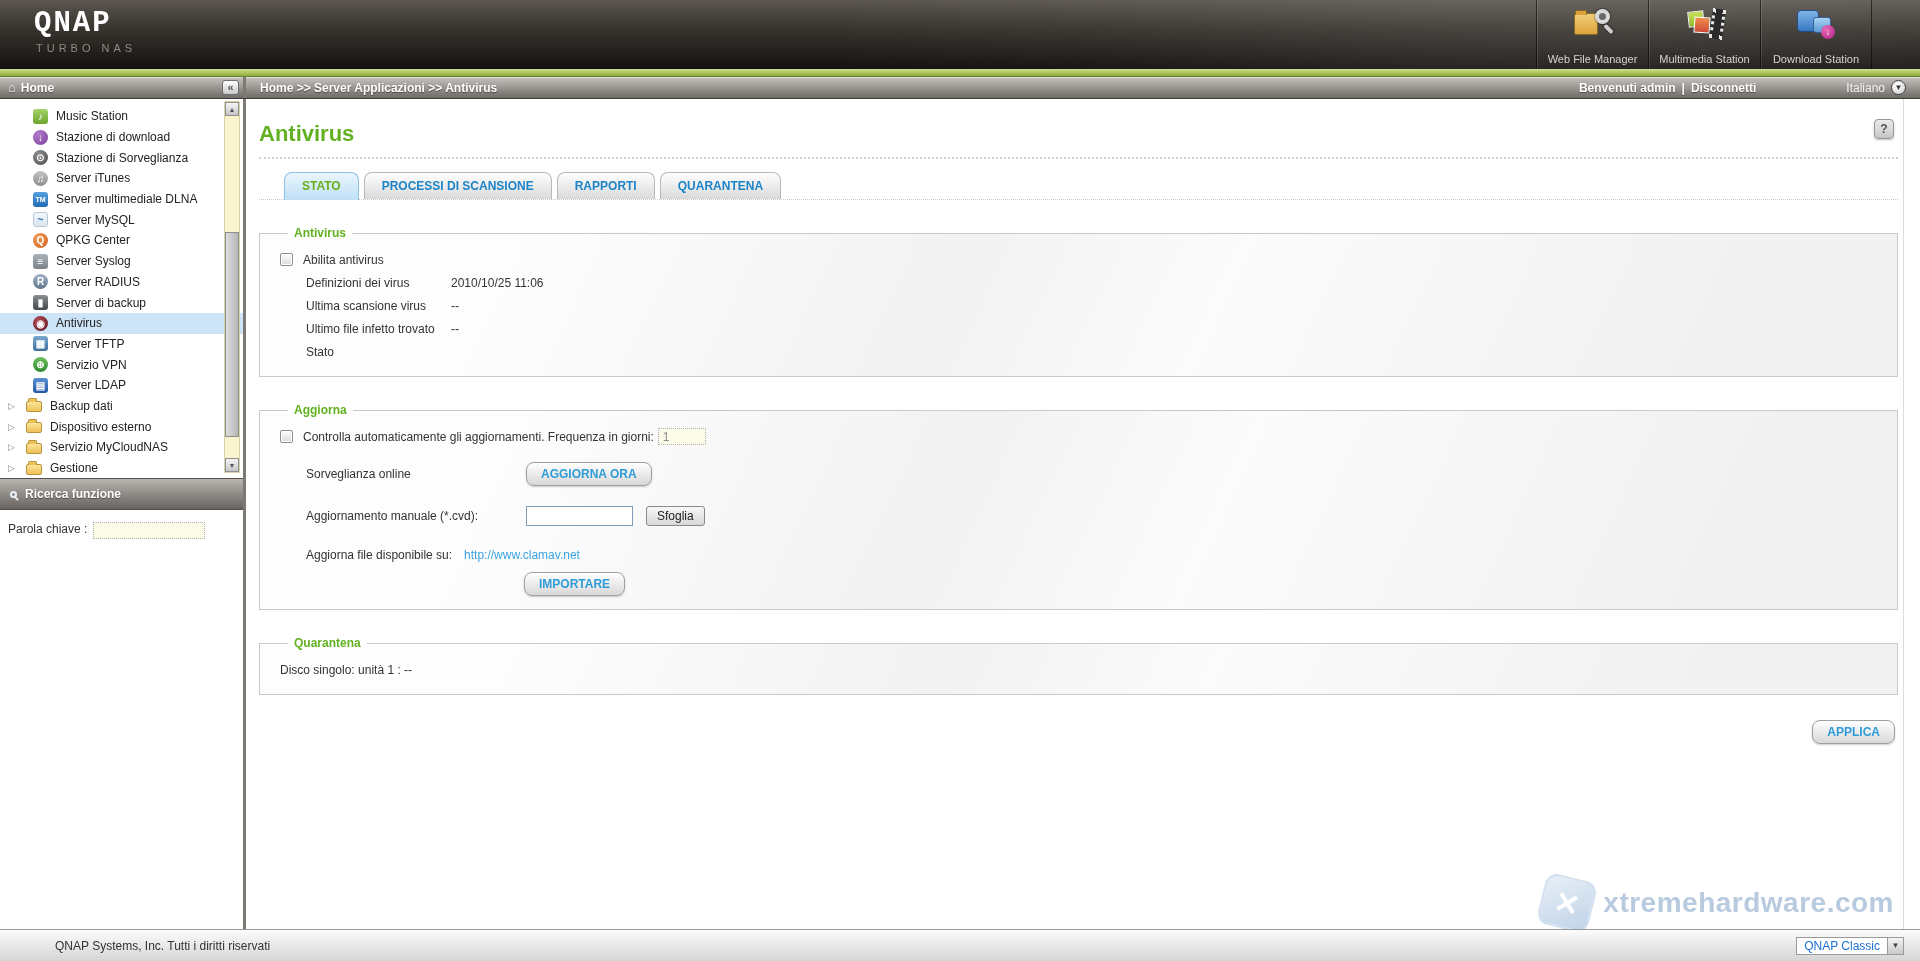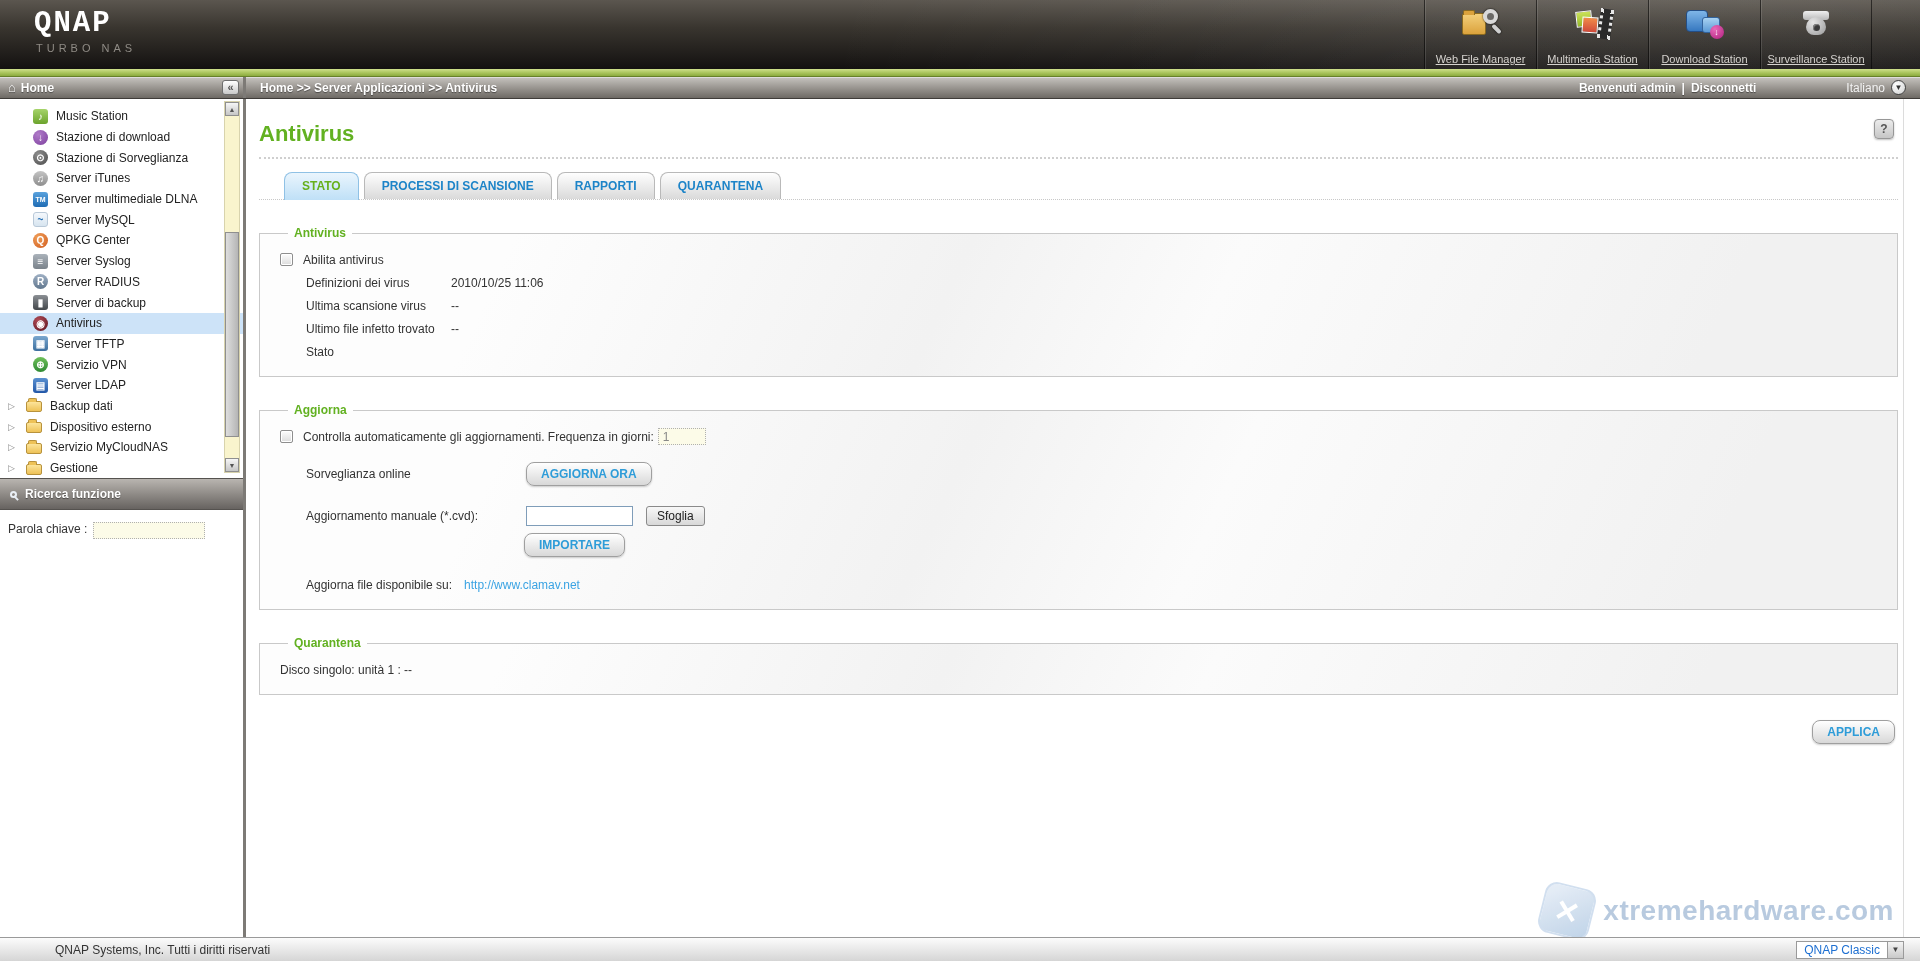--- a/index.html
+++ b/index.html
@@ -13,21 +13,21 @@
       radial-gradient(circle at 78% 190%, rgba(255,255,255,0.07), transparent 45%),
       radial-gradient(circle at 95% -60%, rgba(255,255,255,0.05), transparent 40%),
       linear-gradient(#5b564f 0%, #39352f 40%, #131110 100%); }
   .logo-block { padding:10px 0 0 34px; }
   .logo { color:#fff; font-weight:bold; font-size:29px; letter-spacing:2px; line-height:28px;font-family:Liberation Mono, monospace; }
   .tagline { color:#8f8b85; font-size:11px; letter-spacing:4px; margin-top:4px; margin-left:2px; }
   .stations { display:flex; height:69px; align-items:stretch; margin-right:48px; }
   .station { width:112px; display:flex; flex-direction:column; align-items:center; justify-content:flex-end;
     padding-bottom:4px; border-left:1px solid rgba(0,0,0,0.55); box-shadow:inset 1px 0 0 rgba(255,255,255,0.12); cursor:pointer; }
   .station:last-child { border-right:1px solid rgba(0,0,0,0.55); }
-  .station-label { color:#d6d3cf; font-size:11px; margin-top:10px; white-space:nowrap;text-decoration:underline; }
+  .station-label { color:#d6d3cf; font-size:11px; margin-top:10px; white-space:nowrap; }
   .st-icon { width:46px; height:38px; position:relative; }
   
   .wfm-folder { position:absolute; left:4px; top:8px; width:24px; height:22px; background:linear-gradient(#f3cf7a,#dba23c); border:1px solid #8a6a20; border-radius:2px; }
   .wfm-folder::before { content:''; position:absolute; top:-4px; left:0; width:10px; height:4px; background:#dba23c; border:1px solid #8a6a20; border-bottom:none; border-radius:2px 2px 0 0; }
   .wfm-lens { position:absolute; right:6px; top:4px; width:15px; height:15px; border:4px solid #d9d9d9; border-radius:50%; background:rgba(120,120,120,0.6); box-shadow:0 0 2px #000; }
   .wfm-handle { position:absolute; right:2px; top:22px; width:11px; height:4px; background:#cfcfcf; transform:rotate(45deg); border-radius:2px; box-shadow:0 0 2px #000; }
   
   .mm-a { position:absolute; left:6px; top:6px; width:16px; height:16px; background:linear-gradient(#cbe25a,#94b827); border:1px solid #fff; transform:rotate(-6deg); }
   .mm-b { position:absolute; left:12px; top:12px; width:16px; height:16px; background:linear-gradient(#f08c4a,#d04a3a); border:1px solid #fff; transform:rotate(4deg); }
   .mm-film { position:absolute; right:4px; top:4px; width:13px; height:30px; background:#2a2a2a; border-left:3px dotted #e8e8e8; border-right:3px dotted #e8e8e8; transform:rotate(8deg); }
@@ -141,21 +141,21 @@
   .apply-row { text-align:right; margin-top:25px; padding-right:3px; }
 
   
   .watermark { position:absolute; right:26px; bottom:0; display:flex; align-items:center; gap:10px; pointer-events:none; }
   .wm-logo { width:52px; height:52px; border-radius:12px; transform:rotate(14deg);
     background:linear-gradient(145deg,#e7eef7,#b9cfe6); border:2px solid #cddcee; color:#fff; font-size:30px; font-weight:bold;
     display:flex; align-items:center; justify-content:center; opacity:0.9; }
   .wm-text { font-size:28px; font-weight:bold; color:#b5c8de; letter-spacing:0.5px; opacity:0.95; }
 
   
-  .footer { height:24px; flex:none; display:flex; align-items:center; justify-content:space-between;
+  .footer { height:32px; flex:none; display:flex; align-items:center; justify-content:space-between;
     background:linear-gradient(#fcfcfc,#d5d5d5); border-top:1px solid #9a9a9a; padding:0 16px 0 55px; }
   .copyright { color:#333; }
   .theme-select { display:flex; align-items:center; border:1px solid #9a9a9a; background:#fff; height:18px; cursor:pointer; }
   .theme-label { color:#1d6fd1; padding:0 7px; white-space:nowrap; }
   .theme-arrow { width:16px; height:16px; background:linear-gradient(#f4f4f4,#c9c9c9); border-left:1px solid #9a9a9a;
     color:#444; font-size:8px; text-align:center; line-height:15px; }
 </style>
 </head>
 <body>
 
@@ -183,28 +183,20 @@
         </div>
         <div class="station-label">Multimedia Station</div>
       </div>
       <div class="station">
         <div class="st-icon">
           <div class="dl-a"></div>
             <div class="dl-b"></div>
             <div class="dl-c">↓</div>
         </div>
         <div class="station-label">Download Station</div>
-      </div>
-      <div class="station">
-        <div class="st-icon">
-          <div class="sv-base"></div>
-            <div class="sv-dome"></div>
-            <div class="sv-lens"></div>
-        </div>
-        <div class="station-label">Surveillance Station</div>
       </div>
     </div>
   </div>
 
   <div class="green-band"></div>
 
   <div class="nav-row">
     <div class="side-head">
       <span class="home-icon">⌂</span>
       <span class="side-head-title">Home</span>
@@ -367,26 +359,26 @@
         </div>
         <div class="f-row lbl-indent gap14">
           <span class="col-label-w">Sorveglianza online</span>
           <button class="btn-qnap">AGGIORNA ORA</button>
         </div>
         <div class="f-row lbl-indent gap18">
           <span class="col-label-w">Aggiornamento manuale (*.cvd):</span>
           <input class="text-input" value="" style="">
           <button class="btn-native">Sfoglia</button>
         </div>
-        <div class="f-row import-row gap6">
-          <button class="btn-qnap">IMPORTARE</button>
-        </div>
         <div class="f-row lbl-indent gap16">
           <span>Aggiorna file disponibile su:</span>
           <span class="link">http://www.clamav.net</span>
+        </div>
+        <div class="f-row import-row gap6">
+          <button class="btn-qnap">IMPORTARE</button>
         </div>
       </fieldset>
 
       <fieldset>
         <legend>Quarantena</legend>
         <div class="f-row gap2">
           <span>Disco singolo: unità 1 : --</span>
         </div>
       </fieldset>
 

